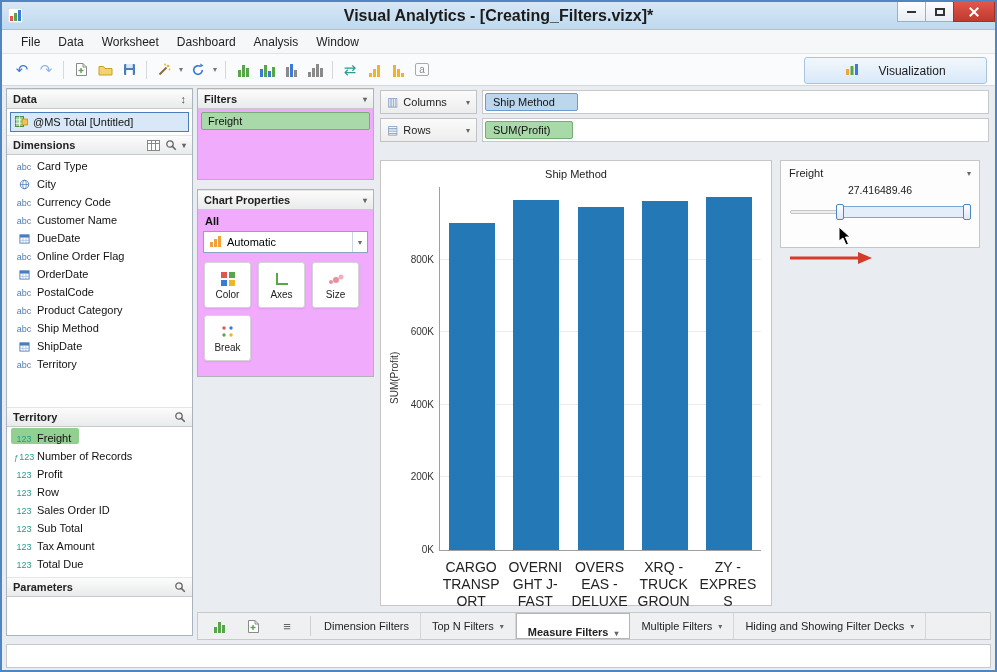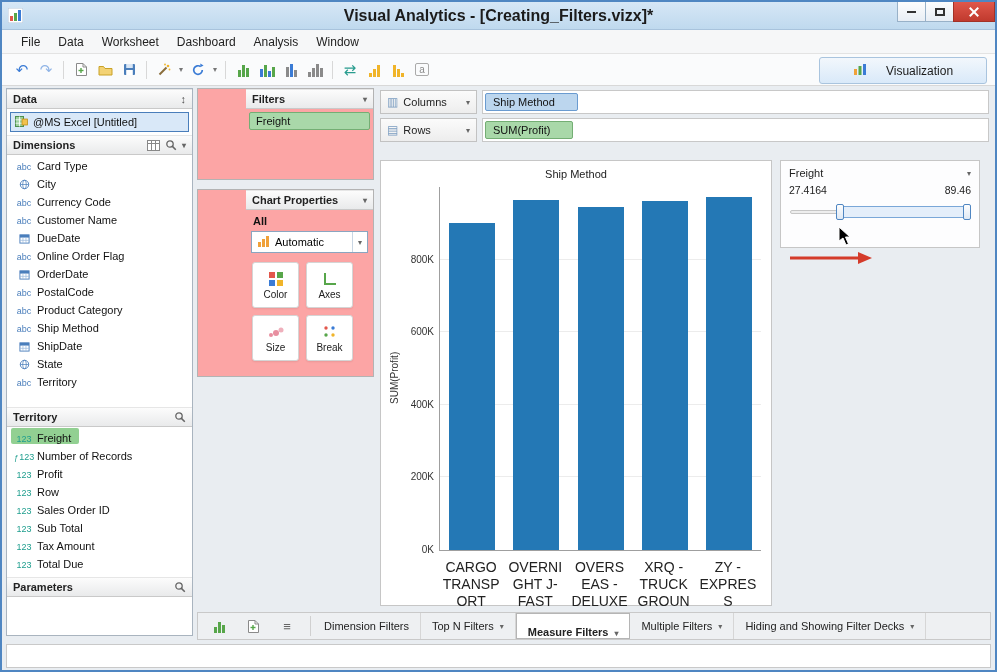--- a/index.html
+++ b/index.html
@@ -22,42 +22,42 @@
   .menu-item{padding:3px 9px;font-size:12px;color:#222;cursor:default;}
   .toolbar{height:32px;background:#fafbfc;border-bottom:1px solid #d8d8d8;display:flex;align-items:center;padding-left:8px;}
   .tbi{min-width:24px;height:24px;display:flex;align-items:center;justify-content:center;border-radius:2px;cursor:pointer;}
   .tbi.narrow{min-width:10px;}
   .tbg{font-size:15px;line-height:1;}
   .tbg.blue{color:#3a7bd5;}.tbg.teal{color:#2a9d8f;}
   .tb-caret{font-size:8px;color:#777;}
   .tbsep{width:1px;height:18px;background:#d8d8d8;margin:0 5px;}
   .mini-bars{display:inline-flex;align-items:flex-end;gap:1px;height:14px;}
   .mini-bars i{width:3px;display:inline-block;}
-  .viz-tab{position:absolute;right:8px;top:55px;height:27px;width:168px;background:linear-gradient(#f2f7fc,#d9e9f9);border:1px solid #a9c4de;border-radius:3px;display:flex;align-items:center;justify-content:center;gap:19px;font-size:12px;color:#1b1b1b;cursor:pointer;z-index:2;}
+  .viz-tab{position:absolute;right:8px;top:55px;height:27px;width:183px;background:linear-gradient(#f2f7fc,#d9e9f9);border:1px solid #a9c4de;border-radius:3px;display:flex;align-items:center;justify-content:center;gap:19px;font-size:12px;color:#1b1b1b;cursor:pointer;z-index:2;}
   
   .left-panel{position:absolute;left:4px;top:86px;width:187px;bottom:34px;background:#fff;border:1px solid #a9b4bf;display:flex;flex-direction:column;}
   .sec-header{height:20px;flex:0 0 20px;background:linear-gradient(#fcfcfc,#e9eaeb);border-top:1px solid #e6e6e6;border-bottom:1px solid #c9c9c9;display:flex;align-items:center;gap:5px;padding:0 6px;font-size:11px;font-weight:bold;color:#222;}
   .spacer{flex:1;}
   .hdr-ic{display:flex;align-items:center;color:#555;font-size:11px;cursor:pointer;}
   .caret{font-size:8px;color:#666;}
   .conn-box{padding:3px;flex:0 0 26px;}
   .conn-row{height:20px;display:flex;align-items:center;gap:5px;padding:0 4px;background:#d9e8f8;border:1px solid #4a7ebb;font-size:11px;color:#111;cursor:pointer;}
   .dims-list{flex:0 0 252px;overflow:hidden;}
   .meas-list{flex:0 0 150px;overflow:hidden;}
   .params-body{flex:1;}
   .field-row{height:18px;display:flex;align-items:center;padding-left:4px;font-size:11px;color:#111;cursor:pointer;}
   .fr-inner{display:inline-flex;align-items:flex-end;height:16px;padding-right:8px;border-radius:2px;}
   .fr-inner.hl{background:#92d092;}
   .field-icon{width:26px;display:flex;justify-content:center;align-items:center;}
   .ic-abc{color:#4a7ebb;font-size:9px;}
   .ic-123{color:#1f9e8e;font-size:9px;}
   .ic-123 i{font-size:8px;margin-right:1px;}
   
   .mid-panel{position:absolute;left:195px;top:86px;width:177px;}
-  .card{background:#fca5a5;border:1px solid #b3b3b3;padding-left:48px;}
+  .card{background:#f0abfc;border:1px solid #b3b3b3;}
   .filters-card{height:92px;display:flex;flex-direction:column;}
   .filters-body{padding:3px;flex:1;}
   .pill{height:18px;display:flex;align-items:center;padding:0 6px;font-size:11px;border-radius:2px;cursor:pointer;color:#111;}
   .pill.green{background:#a9d8a9;border:1px solid #74ae74;}
   .pill.blue{background:#bcd6ee;border:1px solid #6a9bd0;}
   .pill.wide{width:100%;}
   .props-card{margin-top:9px;height:188px;}
   .cp-all{font-weight:bold;font-size:11px;padding:5px 7px 3px;color:#111;}
   .cp-select{height:22px;margin:1px 5px 7px;border:1px solid #8aa5c0;background:#fff;display:flex;align-items:center;gap:5px;padding:0 0 0 5px;font-size:11px;cursor:pointer;}
   .cp-select .caret{border-left:1px solid #c9d6e4;padding:0 5px;height:100%;display:flex;align-items:center;}
@@ -79,21 +79,21 @@
   .ylabel{position:absolute;left:8px;top:243px;transform:rotate(-90deg);transform-origin:0 0;font-size:10px;color:#333;white-space:nowrap;}
   .plot-area{position:absolute;left:58px;top:26px;right:10px;bottom:54px;border-left:1px solid #9f9f9f;border-bottom:1px solid #9f9f9f;}
   .gridline{position:absolute;left:0;right:0;height:1px;background:#ececec;}
   .ytick{position:absolute;left:-48px;width:42px;text-align:right;font-size:10px;color:#333;}
   .bar{position:absolute;bottom:0;width:46px;}
   .xlabels{position:absolute;left:58px;right:10px;top:396px;display:flex;}
   .xcat{font-size:14px;line-height:1.2;text-align:center;color:#222;padding:2px 3px 0;word-wrap:break-word;}
   
   .filter-deck{position:absolute;left:778px;top:158px;width:200px;height:88px;background:#fdfdfe;border:1px solid #c6c6c6;}
   .deck-header{display:flex;justify-content:space-between;align-items:center;padding:6px 8px 2px;font-size:11px;color:#222;}
-  .deck-values{display:flex;justify-content:space-between;padding:3px 8px 0;font-size:10.5px;color:#222;}
+  .deck-values{display:flex;justify-content:center;padding:3px 8px 0;font-size:10.5px;color:#222;}
   .slider{position:relative;margin:8px 9px 0;height:16px;cursor:pointer;}
   .slider-groove{position:absolute;left:0;right:0;top:6px;height:4px;background:#eee;border:1px solid #c6c6c6;border-radius:2px;}
   .slider-range{position:absolute;left:28%;right:0;top:2px;height:12px;background:#e4eefa;border:1px solid #7aa7d8;}
   .slider-handle{position:absolute;top:0;width:8px;height:16px;background:linear-gradient(#fefefe,#dfe9f4);border:1px solid #4f86c2;border-radius:2px;}
   .slider-handle.left{left:calc(28% - 4px);}
   .slider-handle.right{right:-1px;}
   .annot-arrow{position:absolute;left:786px;top:248px;z-index:5;}
   .cursor{position:absolute;left:836px;top:224px;z-index:6;pointer-events:none;}
   
   .bottom-bar{position:absolute;left:195px;right:4px;top:610px;height:28px;background:#eef0f2;border:1px solid #c9c9c9;display:flex;align-items:stretch;}
@@ -263,21 +263,21 @@
       <div class="conn-row">
         <span>
           <svg width="13" height="13">
               <rect x="0.5" y="1.5" width="8" height="10" fill="#9fd19f" stroke="#4e8f4e"></rect>
               <line x1="0.5" y1="4.8" x2="8.5" y2="4.8" stroke="#fff" stroke-width="0.8"></line>
               <line x1="0.5" y1="8.2" x2="8.5" y2="8.2" stroke="#fff" stroke-width="0.8"></line>
               <line x1="4.5" y1="1.5" x2="4.5" y2="11.5" stroke="#fff" stroke-width="0.8"></line>
               <rect x="7" y="4" width="5.5" height="6" fill="#f2c14e" stroke="#b8860b" stroke-width="0.7"></rect>
             </svg>
         </span>
-        <span>@MS Excel [Untitled]</span>
+        <span>@MS Total [Untitled]</span>
       </div>
     </div>
     <div class="sec-header">
       <span>Dimensions</span>
       <span class="spacer"></span>
       <span class="hdr-ic">
         <svg width="13" height="11">
             <rect x="0.5" y="0.5" width="12" height="10" fill="#fff" stroke="#888"></rect>
             <line x1="0.5" y1="3.5" x2="12.5" y2="3.5" stroke="#888"></line>
             <line x1="4.5" y1="0.5" x2="4.5" y2="10.5" stroke="#888"></line>
@@ -394,32 +394,20 @@
             <span class="field-icon">
               <svg width="11" height="11" viewBox="0 0 12 12">
                 <rect x="1" y="2" width="10" height="9" fill="#fff" stroke="#4a7ebb"></rect>
                 <rect x="1" y="2" width="10" height="3" fill="#4a7ebb"></rect>
                 <line x1="4.3" y1="5" x2="4.3" y2="11" stroke="#9dbbdd" stroke-width="0.8"></line>
                 <line x1="7.6" y1="5" x2="7.6" y2="11" stroke="#9dbbdd" stroke-width="0.8"></line>
                 <line x1="1" y1="8" x2="11" y2="8" stroke="#9dbbdd" stroke-width="0.8"></line>
               </svg>
             </span>
             <span class="field-label">ShipDate</span>
-          </span>
-        </div>
-        <div class="field-row">
-          <span class="fr-inner">
-            <span class="field-icon">
-              <svg width="11" height="11" viewBox="0 0 12 12">
-                <circle cx="6" cy="6" r="4.6" fill="none" stroke="#4a7ebb"></circle>
-                <ellipse cx="6" cy="6" rx="2" ry="4.6" fill="none" stroke="#4a7ebb" stroke-width="0.8"></ellipse>
-                <line x1="1.4" y1="6" x2="10.6" y2="6" stroke="#4a7ebb" stroke-width="0.8"></line>
-              </svg>
-            </span>
-            <span class="field-label">State</span>
           </span>
         </div>
         <div class="field-row">
           <span class="fr-inner">
             <span class="field-icon">
               <span class="ic-abc">abc</span>
             </span>
             <span class="field-label">Territory</span>
           </span>
         </div>

